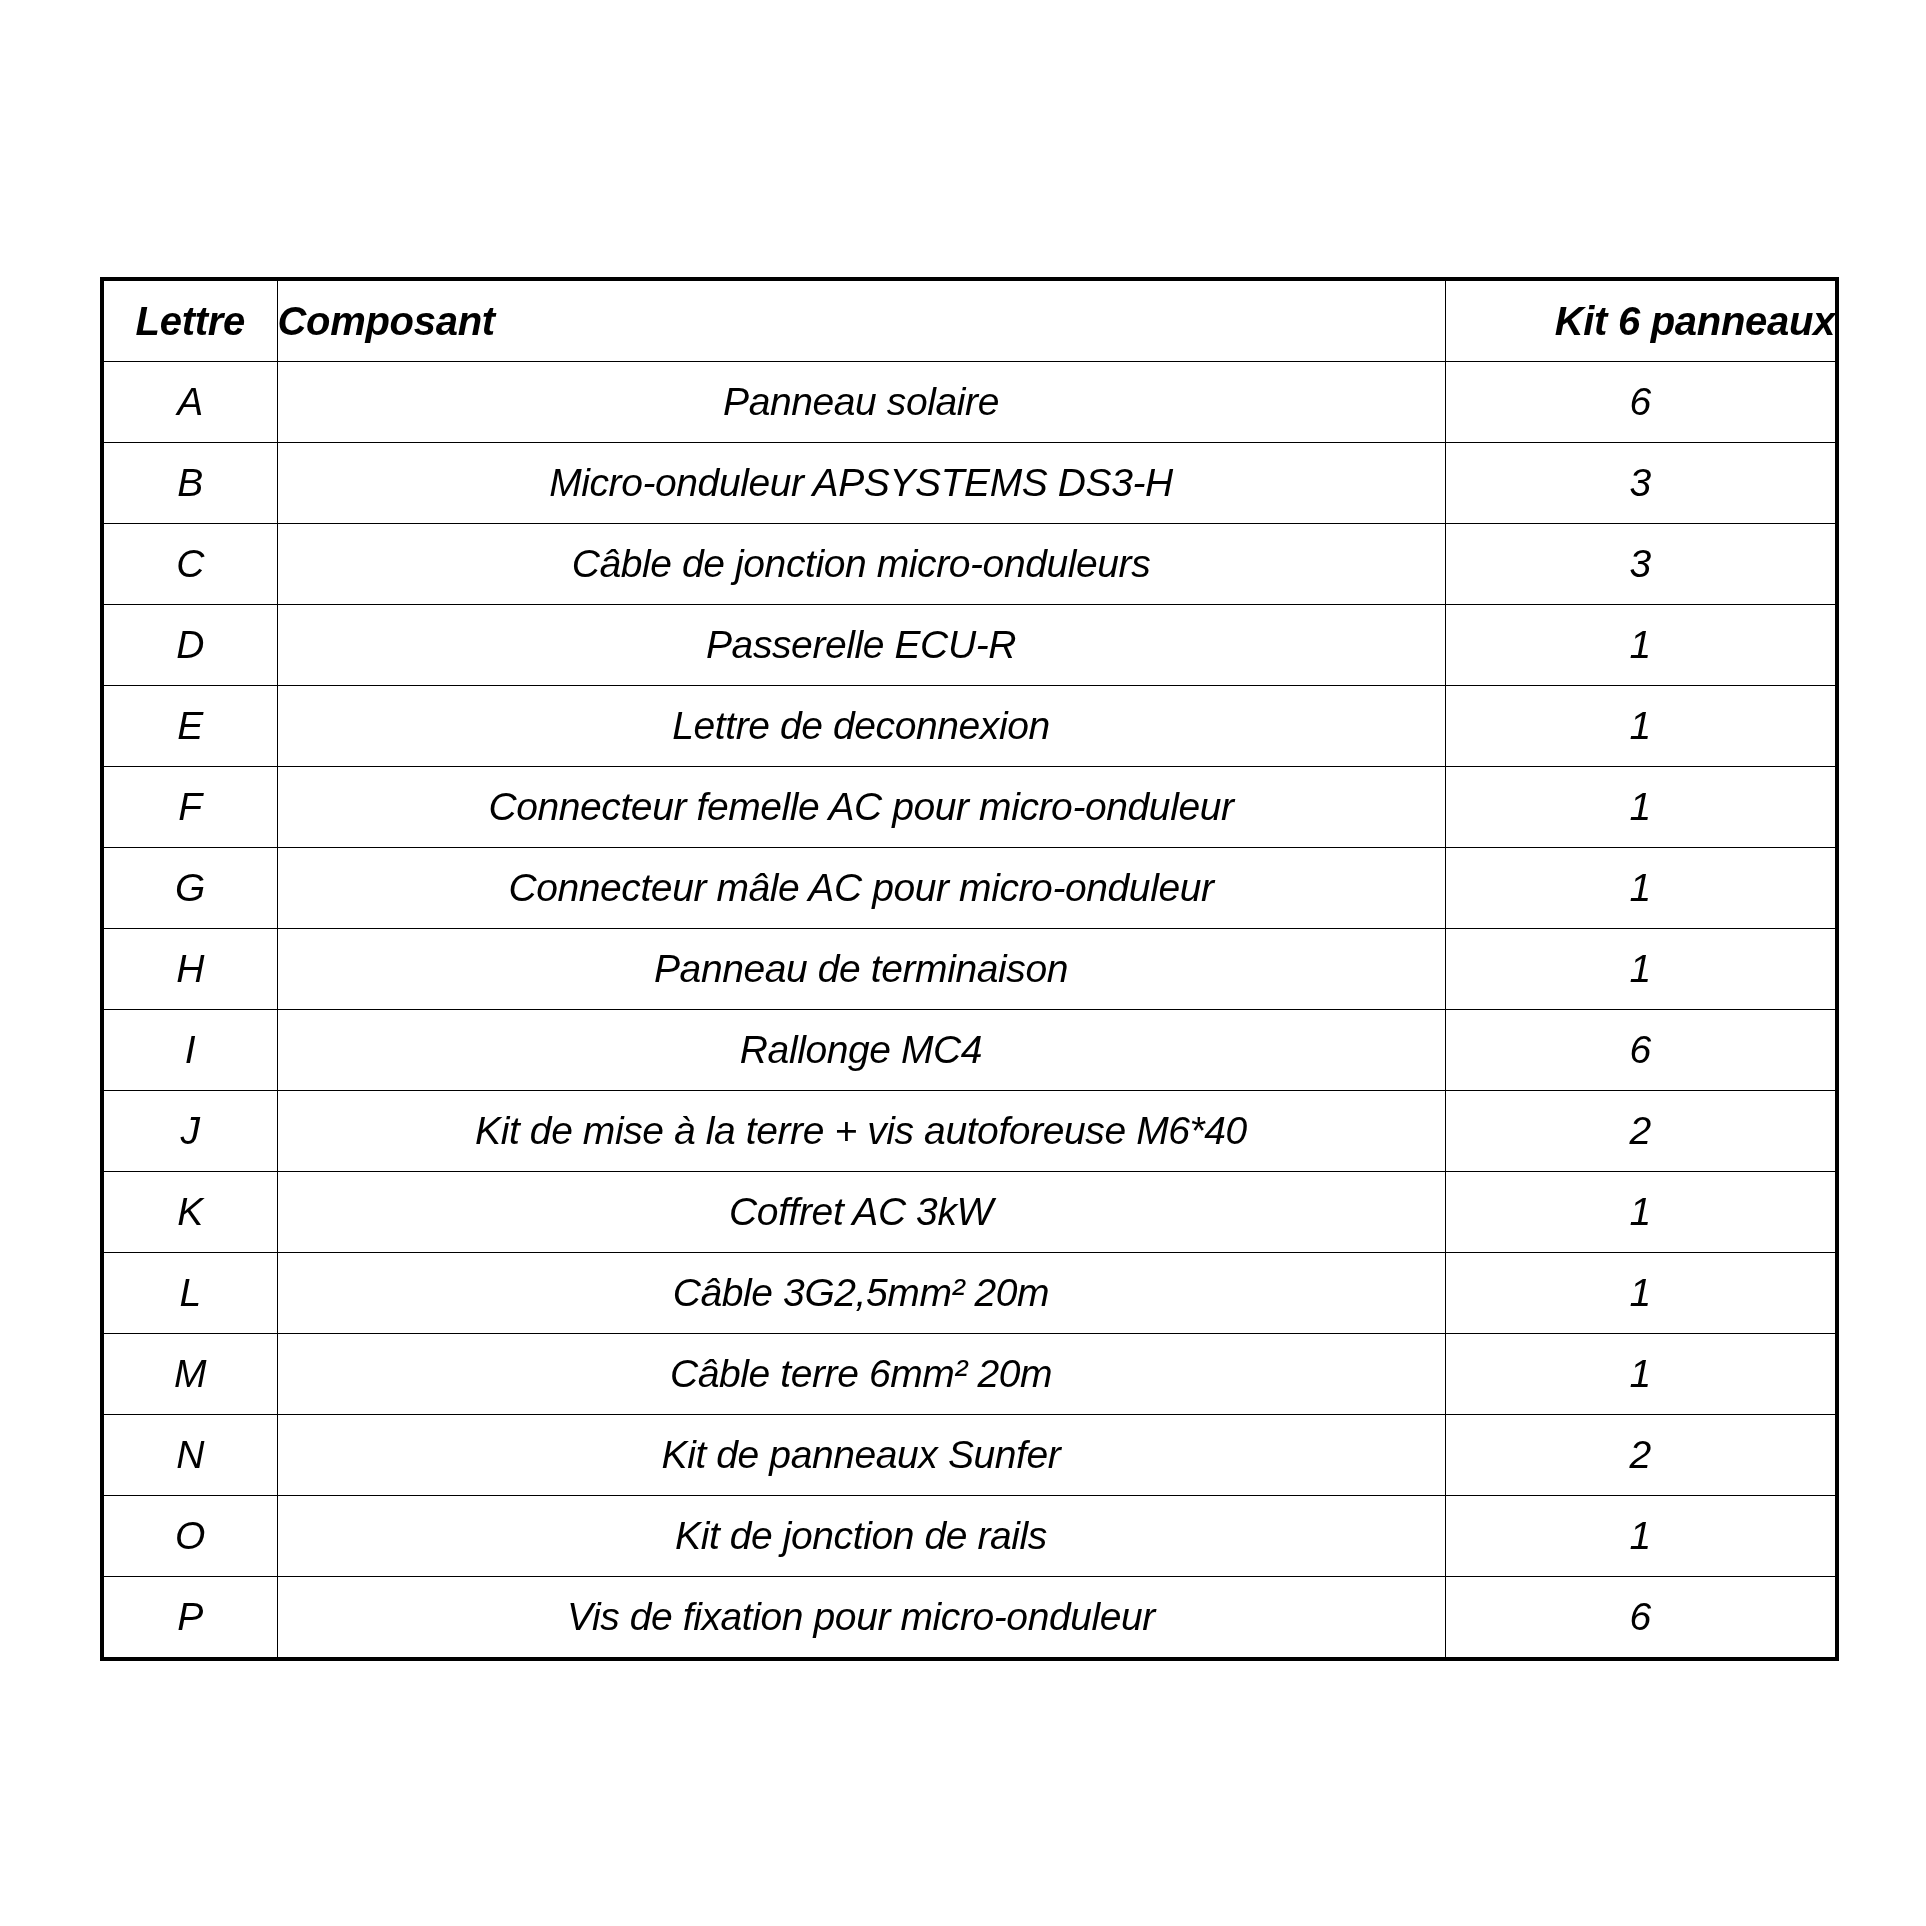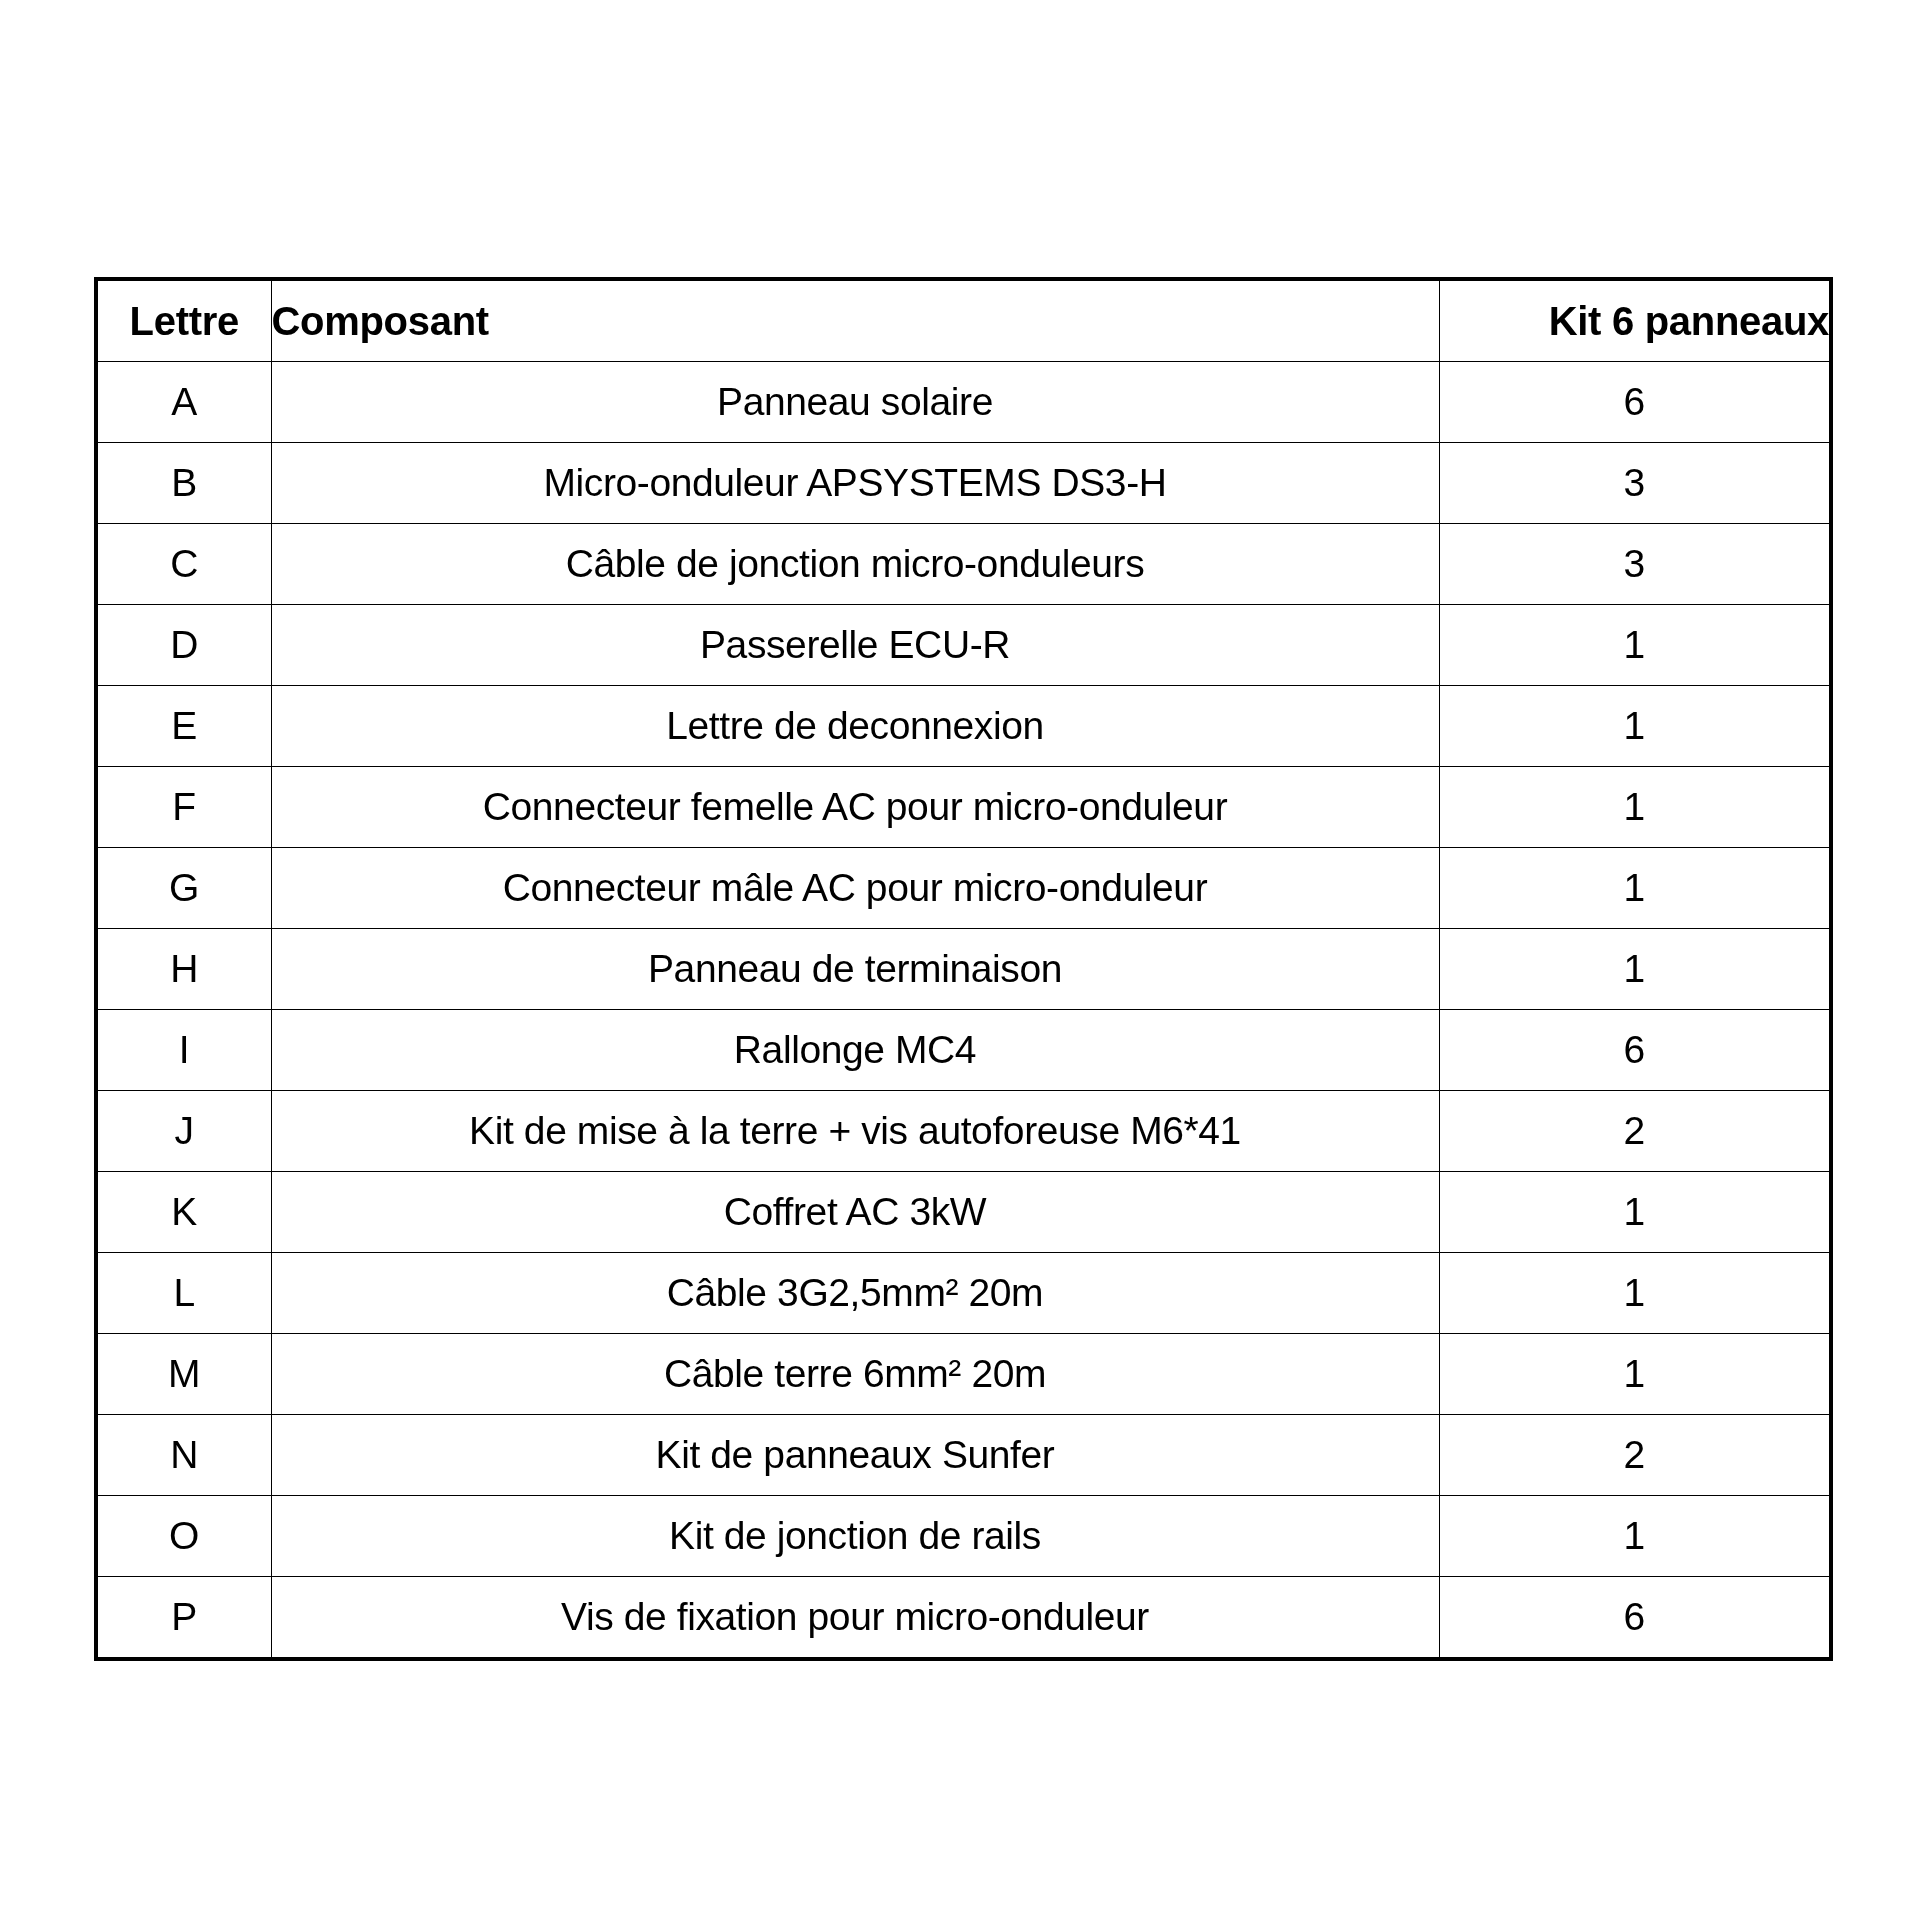--- a/index.html
+++ b/index.html
@@ -20,23 +20,24 @@
     position: relative;
     width: 1926px;
     height: 1926px;
     background: #ffffff;
     overflow: hidden;
   }
 
   
   .bom-table-wrap {
     position: absolute;
-    left: 94px;
+    left: 100px;
     top: 277px;
     width: 1503px;
+    font-style: italic;
   }
 
   table.bom {
     width: 1735px;
     border-collapse: collapse;
     table-layout: fixed;
     background: #ffffff;
     
     border: 4.5px solid #000000;
   }
@@ -154,21 +155,21 @@
             <td class="c-name">Panneau de terminaison</td>
             <td class="c-qty">1</td>
           </tr>
           <tr>
             <td class="c-letter">I</td>
             <td class="c-name">Rallonge MC4</td>
             <td class="c-qty">6</td>
           </tr>
           <tr>
             <td class="c-letter">J</td>
-            <td class="c-name">Kit de mise à la terre + vis autoforeuse M6*41</td>
+            <td class="c-name">Kit de mise à la terre + vis autoforeuse M6*40</td>
             <td class="c-qty">2</td>
           </tr>
           <tr>
             <td class="c-letter">K</td>
             <td class="c-name">Coffret AC 3kW</td>
             <td class="c-qty">1</td>
           </tr>
           <tr>
             <td class="c-letter">L</td>
             <td class="c-name">Câble 3G2,5mm² 20m</td>

